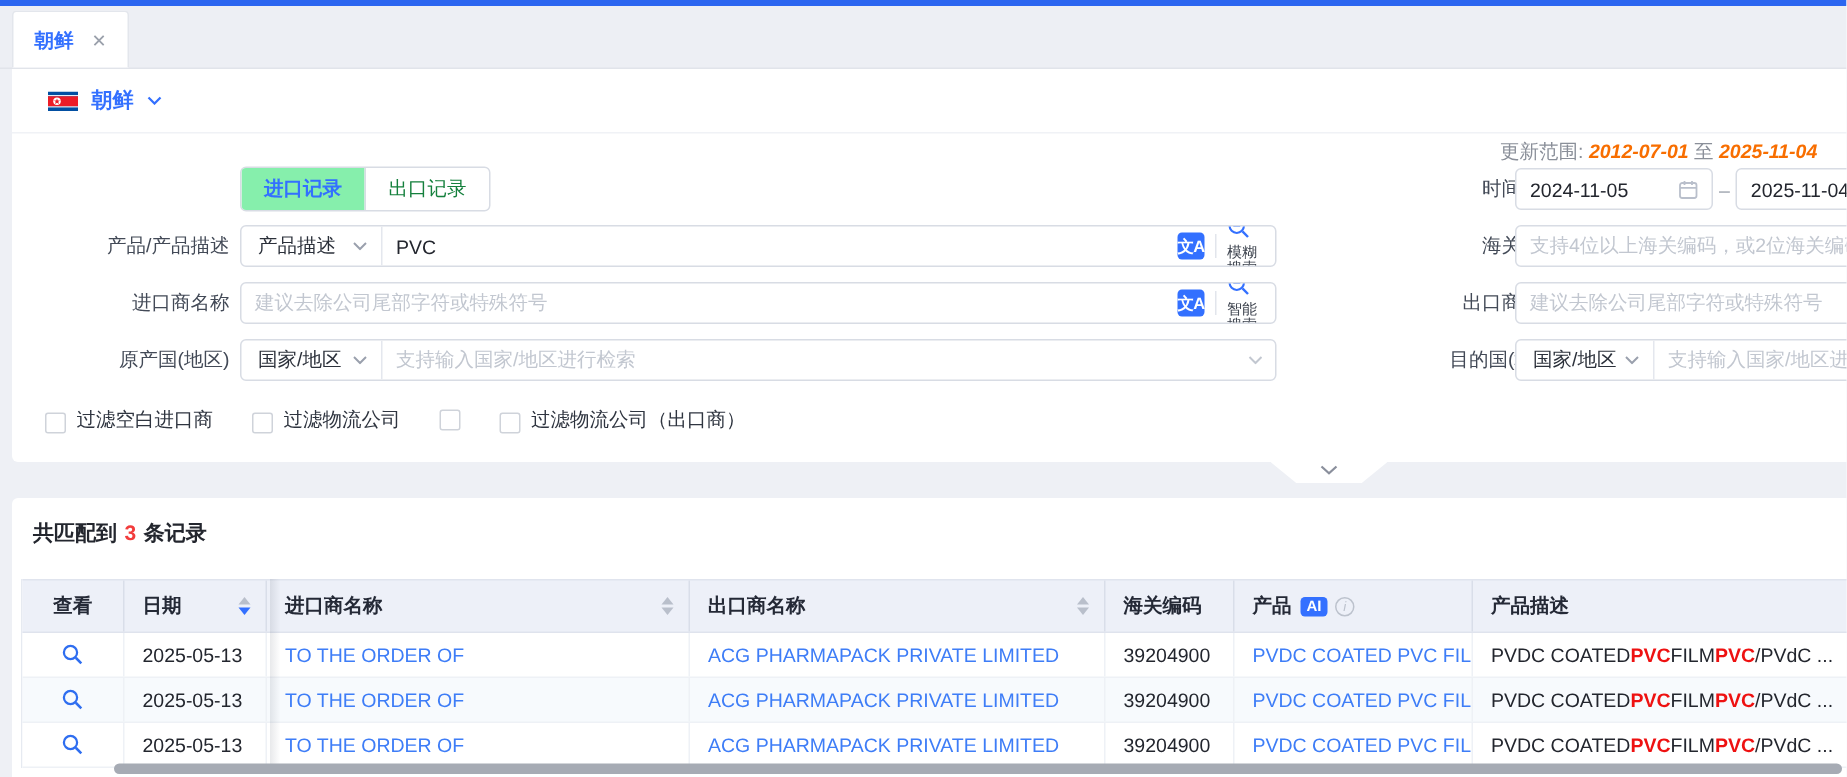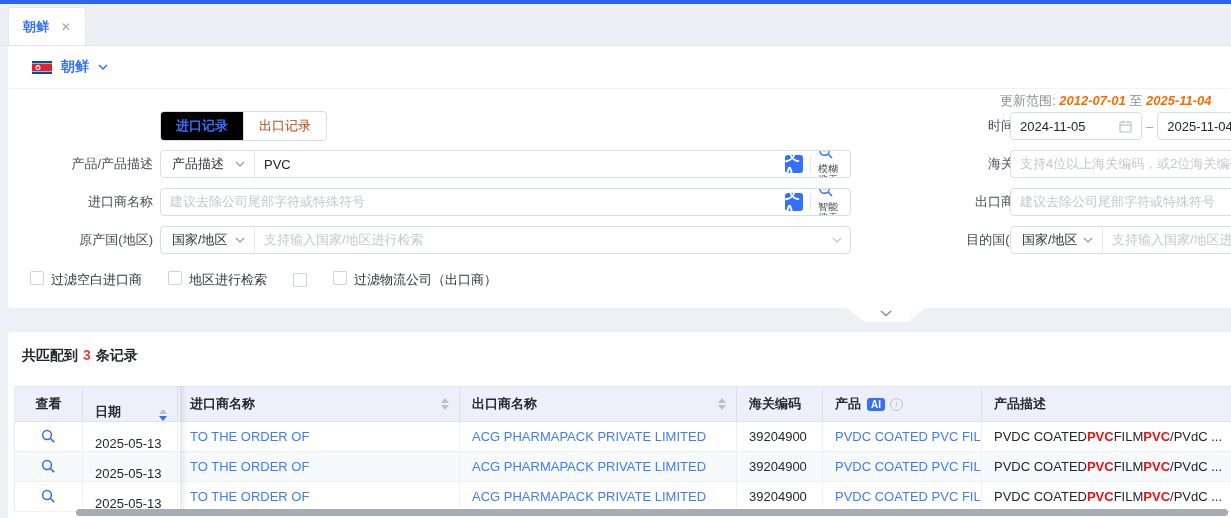--- a/index.html
+++ b/index.html
@@ -36,52 +36,52 @@
   
   .frow { position: absolute; left: 0; right: 0; height: 28px; }
   .flabel {
     position: absolute; width: 145px; text-align: right; color: #434a57;
     line-height: 28px; white-space: nowrap;
   }
   .flabel.r { left: 890px; width: 142px; }
   .fcontent { position: absolute; top: 0; height: 28px; display: flex; align-items: center; }
   
   .segmented { display: flex; border: 1px solid #d8dce4; border-radius: 4px; overflow: hidden; height: 30px; background: #fff; }
-  .seg { padding: 0 15px; line-height: 28px; color: #c2410c; cursor: pointer; }
-  .seg.selected { background: #000000; color: #3370ff; font-weight: 600; }
+  .seg { padding: 0 15px; line-height: 28px; color: #15803d; cursor: pointer; }
+  .seg.selected { background: #86efac; color: #3370ff; font-weight: 600; }
   .seg + .seg { border-left: 1px solid #d8dce4; }
   
   .igroup {
     display: flex; align-items: center; height: 28px; background: #fff;
     border: 1px solid #d8dce4; border-radius: 4px; overflow: hidden;
   }
   .ig-select {
     width: 94px; flex: none; display: flex; align-items: center; justify-content: space-between;
     padding: 0 9px 0 11px; border-right: 1px solid #e4e7ee; height: 100%; color: #2b303a; cursor: pointer;
   }
   .ig-input { flex: 1; padding: 0 9px; white-space: nowrap; overflow: hidden; }
   .ig-suffix { display: flex; align-items: center; gap: 7px; padding-right: 8px; flex: none; }
   .ph { color: #c2c7d0; }
   .inp {
     display: flex; align-items: center; justify-content: space-between; height: 28px;
     background: #fff; border: 1px solid #d8dce4; border-radius: 4px; padding: 0 9px;
     white-space: nowrap; overflow: hidden;
   }
   .t-icon {
     width: 18px; height: 18px; flex: none; background: #3370ff; color: #fff; border-radius: 3px;
-    font-size: 15px; font-weight: 700; display: flex; align-items: center; justify-content: center;
-    cursor: pointer; letter-spacing: -0.5px; font-family: Liberation Mono, monospace;
+    font-size: 11px; font-weight: 700; display: flex; align-items: center; justify-content: center;
+    cursor: pointer; letter-spacing: -0.5px;
   }
   .vdiv { width: 1px; height: 16px; background: #e2e5ec; }
   .search-btn { display: flex; align-items: flex-start; gap: 3px; cursor: pointer; flex-direction: column; }
   .stack2 { width: 24px; font-size: 10px; line-height: 11px; color: #3d434e; word-break: break-all; }
   .dash { color: #9aa0ab; padding: 0 4px; }
   
   .cbrow { position: absolute; left: 22px; display: flex; gap: 26px; align-items: center; height: 20px; }
-  .cb-item { display: flex; align-items: flex-start; cursor: pointer; }
+  .cb-item { display: flex; align-items: flex-end; cursor: pointer; }
   .cb-box { width: 14px; height: 14px; border: 1px solid #cfd3da; border-radius: 2px; background: #fff; flex: none; }
   .cb-label { margin-left: 7px; color: #2f3540; }
   
   .notch {
     position: absolute; top: 262px; left: 847px; width: 78px; height: 14px; background: #fff;
     clip-path: polygon(0 0, 100% 0, 78% 100%, 22% 100%);
     display: flex; align-items: flex-start; justify-content: center; cursor: pointer;
   }
   
   .results-card { top: 286px; left: 8px; width: 1252px; height: 232px; border-radius: 4px 4px 0 0; }
@@ -90,21 +90,21 @@
   .tablewrap { position: relative; margin: 21px 0 0 6px; border-left: 1px solid #e6eaf1; }
   .thead { display: flex; height: 36px; background: #edf0f8; border-top: 1px solid #e0e4ee; border-bottom: 1px solid #dfe3ed; }
   .th {
     display: flex; align-items: center; padding-left: 12px; font-weight: 700; color: #242936;
     border-right: 1px solid #d9dee9; flex: none;
   }
   .trow { display: flex; height: 30px; border-bottom: 1px solid #eef1f6; background: #fff; }
   .trow.alt { background: #f7fafd; }
   .td { display: flex; align-items: center; padding-left: 12px; border-right: 1px solid #eef1f6; flex: none; white-space: nowrap; overflow: hidden; }
   .col-view { width: 68px; justify-content: center; padding-left: 0; }
-  .col-date { width: 95px; align-items: flex-end; }
+  .col-date { width: 95px; }
   .col-imp { width: 282px; }
   .col-exp { width: 277px; }
   .col-hs  { width: 86px; }
   .col-prod{ width: 159px; }
   .col-desc{ width: 300px; }
   .link { color: #3e7df7; cursor: pointer; }
   .hl { color: #ee1111; font-weight: 700; }
   .sorter { margin-left: auto; margin-right: 10px; display: flex; flex-direction: column; gap: 2px; cursor: pointer; }
   .caret { width: 0; height: 0; border-left: 4px solid transparent; border-right: 4px solid transparent; }
   .caret.up { border-bottom: 5px solid #b9bfcb; }
@@ -283,21 +283,21 @@
       </div>
     </div>
 
     <div class="cbrow" style="top:224px">
         <span class="cb-item">
           <span class="cb-box"></span>
           <span class="cb-label">过滤空白进口商</span>
         </span>
         <span class="cb-item">
           <span class="cb-box"></span>
-          <span class="cb-label">地区进行检索</span>
+          <span class="cb-label">过滤物流公司</span>
         </span>
         <span class="cb-item">
           <span class="cb-box"></span>
         </span>
         <span class="cb-item">
           <span class="cb-box"></span>
           <span class="cb-label">过滤物流公司（出口商）</span>
         </span>
       </div>
   </div>

